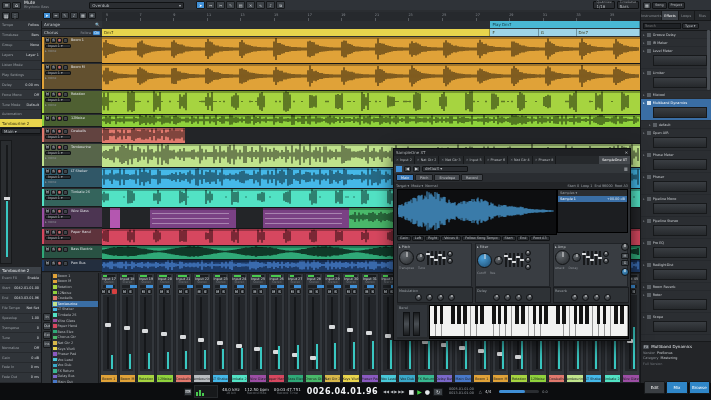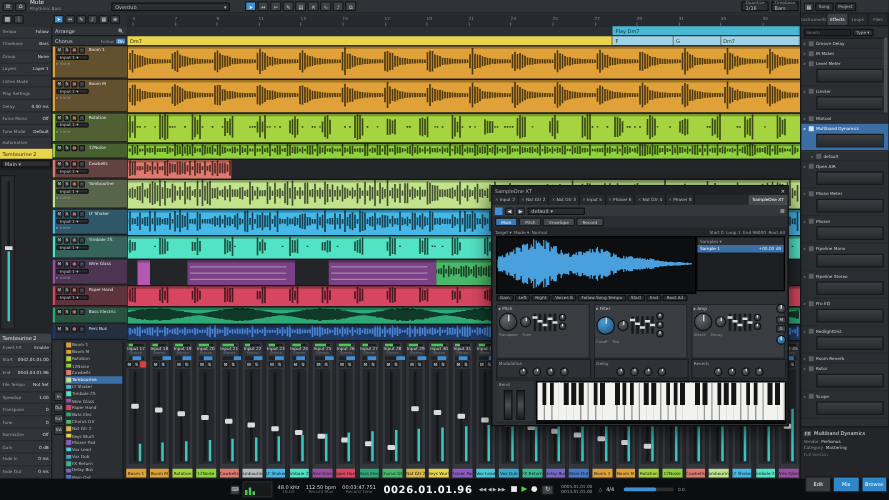--- a/index.html
+++ b/index.html
@@ -1691,21 +1691,21 @@
      <div class="t3" style="color:#6f747a">16 bit</div>
    </div>
    <div style="margin-left:5px;line-height:1;text-align:center">
      <div class="t4" style="color:#d6dade">112.50 bpm</div>
      <div class="t3" style="color:#6f747a">Record Max</div>
    </div>
    <div style="margin-left:5px;line-height:1;text-align:center">
      <div class="t4" style="color:#d6dade">00:03:47.751</div>
      <div class="t3" style="color:#6f747a">Record Time</div>
    </div>
-   <div class="t8" style="margin-left:6px;color:#f2f4f6;font-weight:bold;letter-spacing:.5px">0026.01.01.96</div>
+   <div class="t8" style="margin-left:6px;color:#f2f4f6;font-weight:bold;letter-spacing:.5px">0026.04.01.96</div>
    <div id="navbtns" class="row" style="margin-left:5px;gap:1px">
         <div class="t4" style="color: rgb(184, 188, 192);">◀◀</div>
         <div class="t4" style="color: rgb(184, 188, 192);">◀</div>
         <div class="t4" style="color: rgb(184, 188, 192);">▶</div>
         <div class="t4" style="color: rgb(184, 188, 192);">▶▶</div>
       </div>
    <div class="t6" style="margin-left:4px;color:#e6e9ec">■</div>
    <div class="t6" style="margin-left:3px;color:#4ad24a">▶</div>
    <div class="t6" style="margin-left:3px;color:#e6e9ec">●</div>
    <div class="btn t5" style="width:10px;height:8px;margin-left:3px">↻</div>

